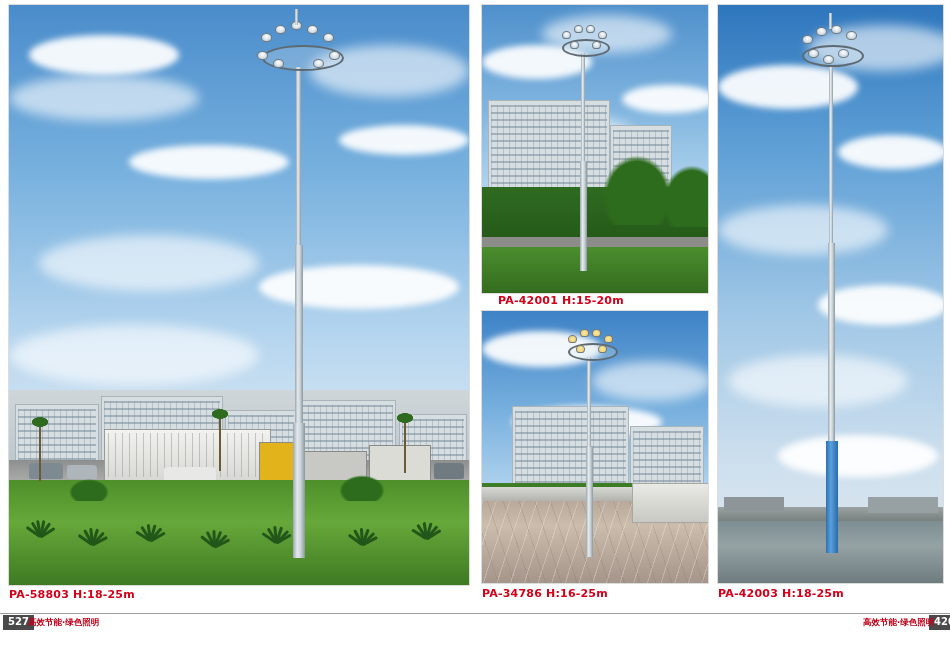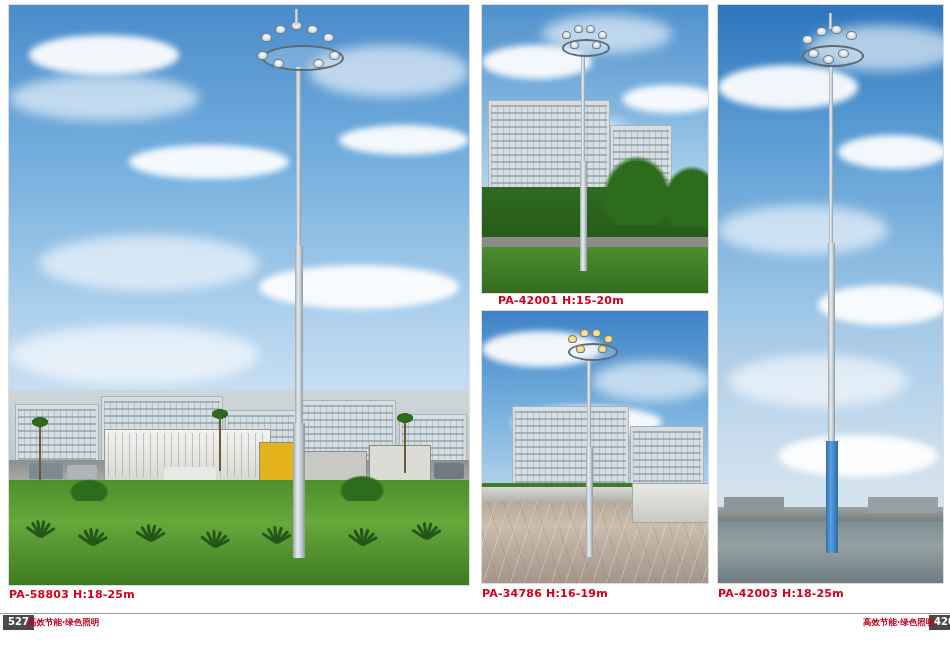--- a/index.html
+++ b/index.html
@@ -452,21 +452,21 @@
     <div class="lamp" style="left:86px; top:24px; width:7px; height:6px; background:radial-gradient(circle,#ffe9a8,#e8c860);"></div>
     <div class="lamp" style="left:98px; top:18px; width:7px; height:6px; background:radial-gradient(circle,#ffe9a8,#e8c860);"></div>
     <div class="lamp" style="left:110px;top:18px; width:7px; height:6px; background:radial-gradient(circle,#ffe9a8,#e8c860);"></div>
     <div class="lamp" style="left:122px;top:24px; width:7px; height:6px; background:radial-gradient(circle,#ffe9a8,#e8c860);"></div>
     <div class="lamp" style="left:94px; top:34px; width:7px; height:6px; background:radial-gradient(circle,#ffe9a8,#e8c860);"></div>
     <div class="lamp" style="left:116px;top:34px; width:7px; height:6px; background:radial-gradient(circle,#ffe9a8,#e8c860);"></div>
   </div>
 
   <div class="caption" id="cap-bot">
     <span>PA-34786</span>
-    <span>H:16-19m</span>
+    <span>H:16-25m</span>
   </div>
 
   <div class="photo" id="photo-right">
     <div class="sky" style="background:linear-gradient(#2e76bd 0%, #5fa0d6 25%, #a3c9e7 55%, #cfe0ee 80%, #dfe7ee 100%);"></div>
     <div class="cloud" style="left:0px;   top:60px;  width:140px; height:44px;"></div>
     <div class="cloud soft" style="left:90px; top:20px;  width:150px; height:46px;"></div>
     <div class="cloud" style="left:120px; top:130px; width:110px; height:34px;"></div>
     <div class="cloud soft" style="left:0px;  top:200px; width:170px; height:50px;"></div>
     <div class="cloud" style="left:100px; top:280px; width:130px; height:40px;"></div>
     <div class="cloud soft" style="left:10px; top:350px; width:180px; height:52px;"></div>

